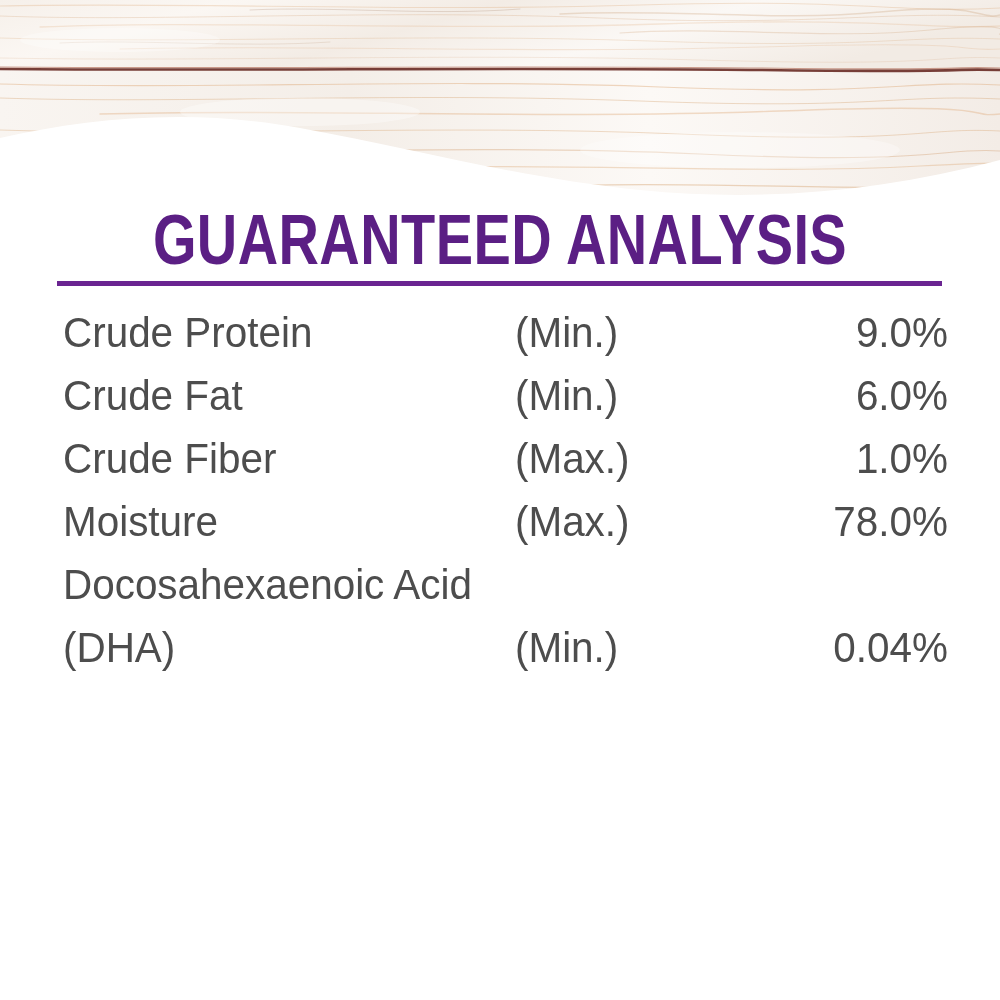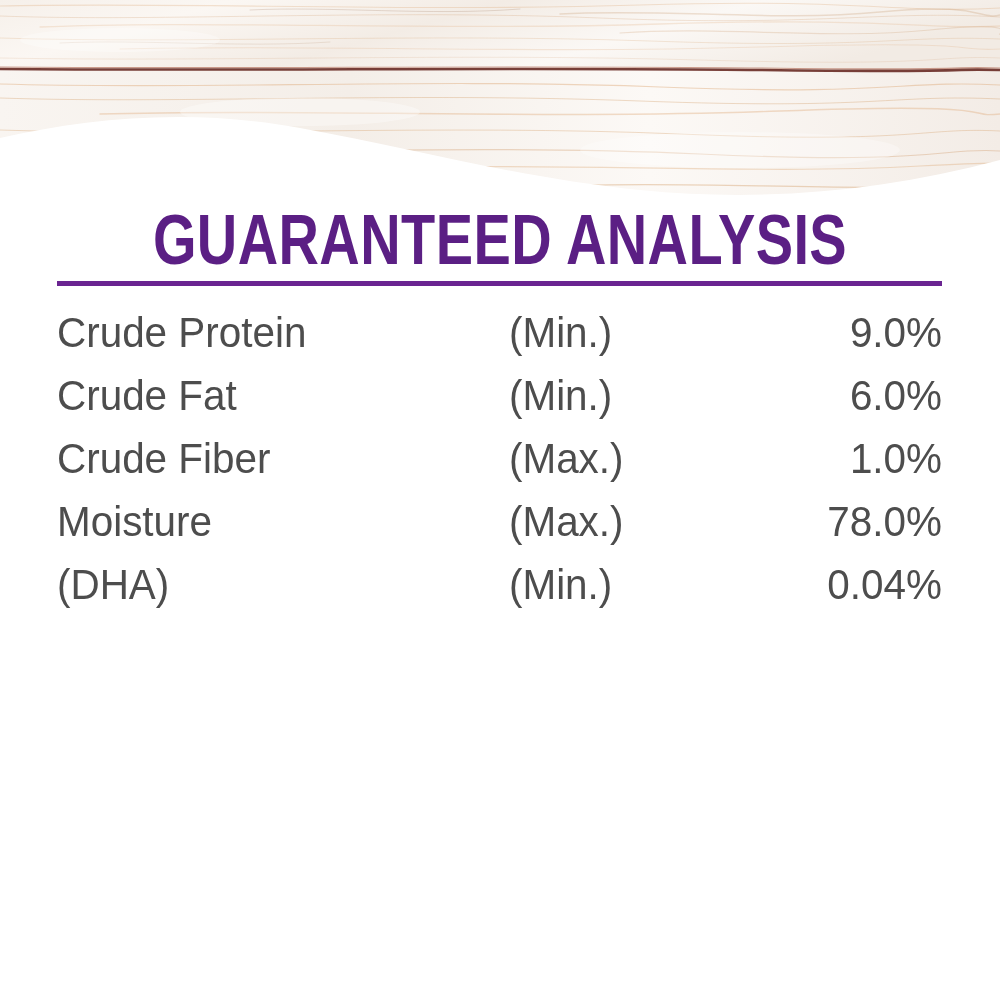--- a/index.html
+++ b/index.html
@@ -69,21 +69,21 @@
     position: absolute;
     left: 57px;
     top: 281px;
     width: 885px;
     height: 5px;
     background: #6a2491;
   }
 
   #analysis-table {
     position: absolute;
-    left: 57px;
+    left: 63px;
     top: 303px;
     width: 885px;
     text-decoration: underline;
   }
 
   .row {
     position: relative;
     height: 63px;
   }
   .row .cell {
@@ -268,20 +268,25 @@
         <span class="cell cell-qualifier">(Max.)</span>
         <span class="cell cell-value">1.0%</span>
       </div>
 
       <div class="row">
         <span class="cell cell-label">Moisture</span>
         <span class="cell cell-qualifier">(Max.)</span>
         <span class="cell cell-value">78.0%</span>
       </div>
 
+      <div class="row">
+        <span class="cell cell-label">Docosahexaenoic Acid</span>
+        <span class="cell cell-qualifier"></span>
+        <span class="cell cell-value"></span>
+      </div>
 
       <div class="row">
         <span class="cell cell-label">(DHA)</span>
         <span class="cell cell-qualifier">(Min.)</span>
         <span class="cell cell-value">0.04%</span>
       </div>
 
     </div>
   </div>
 </div>

